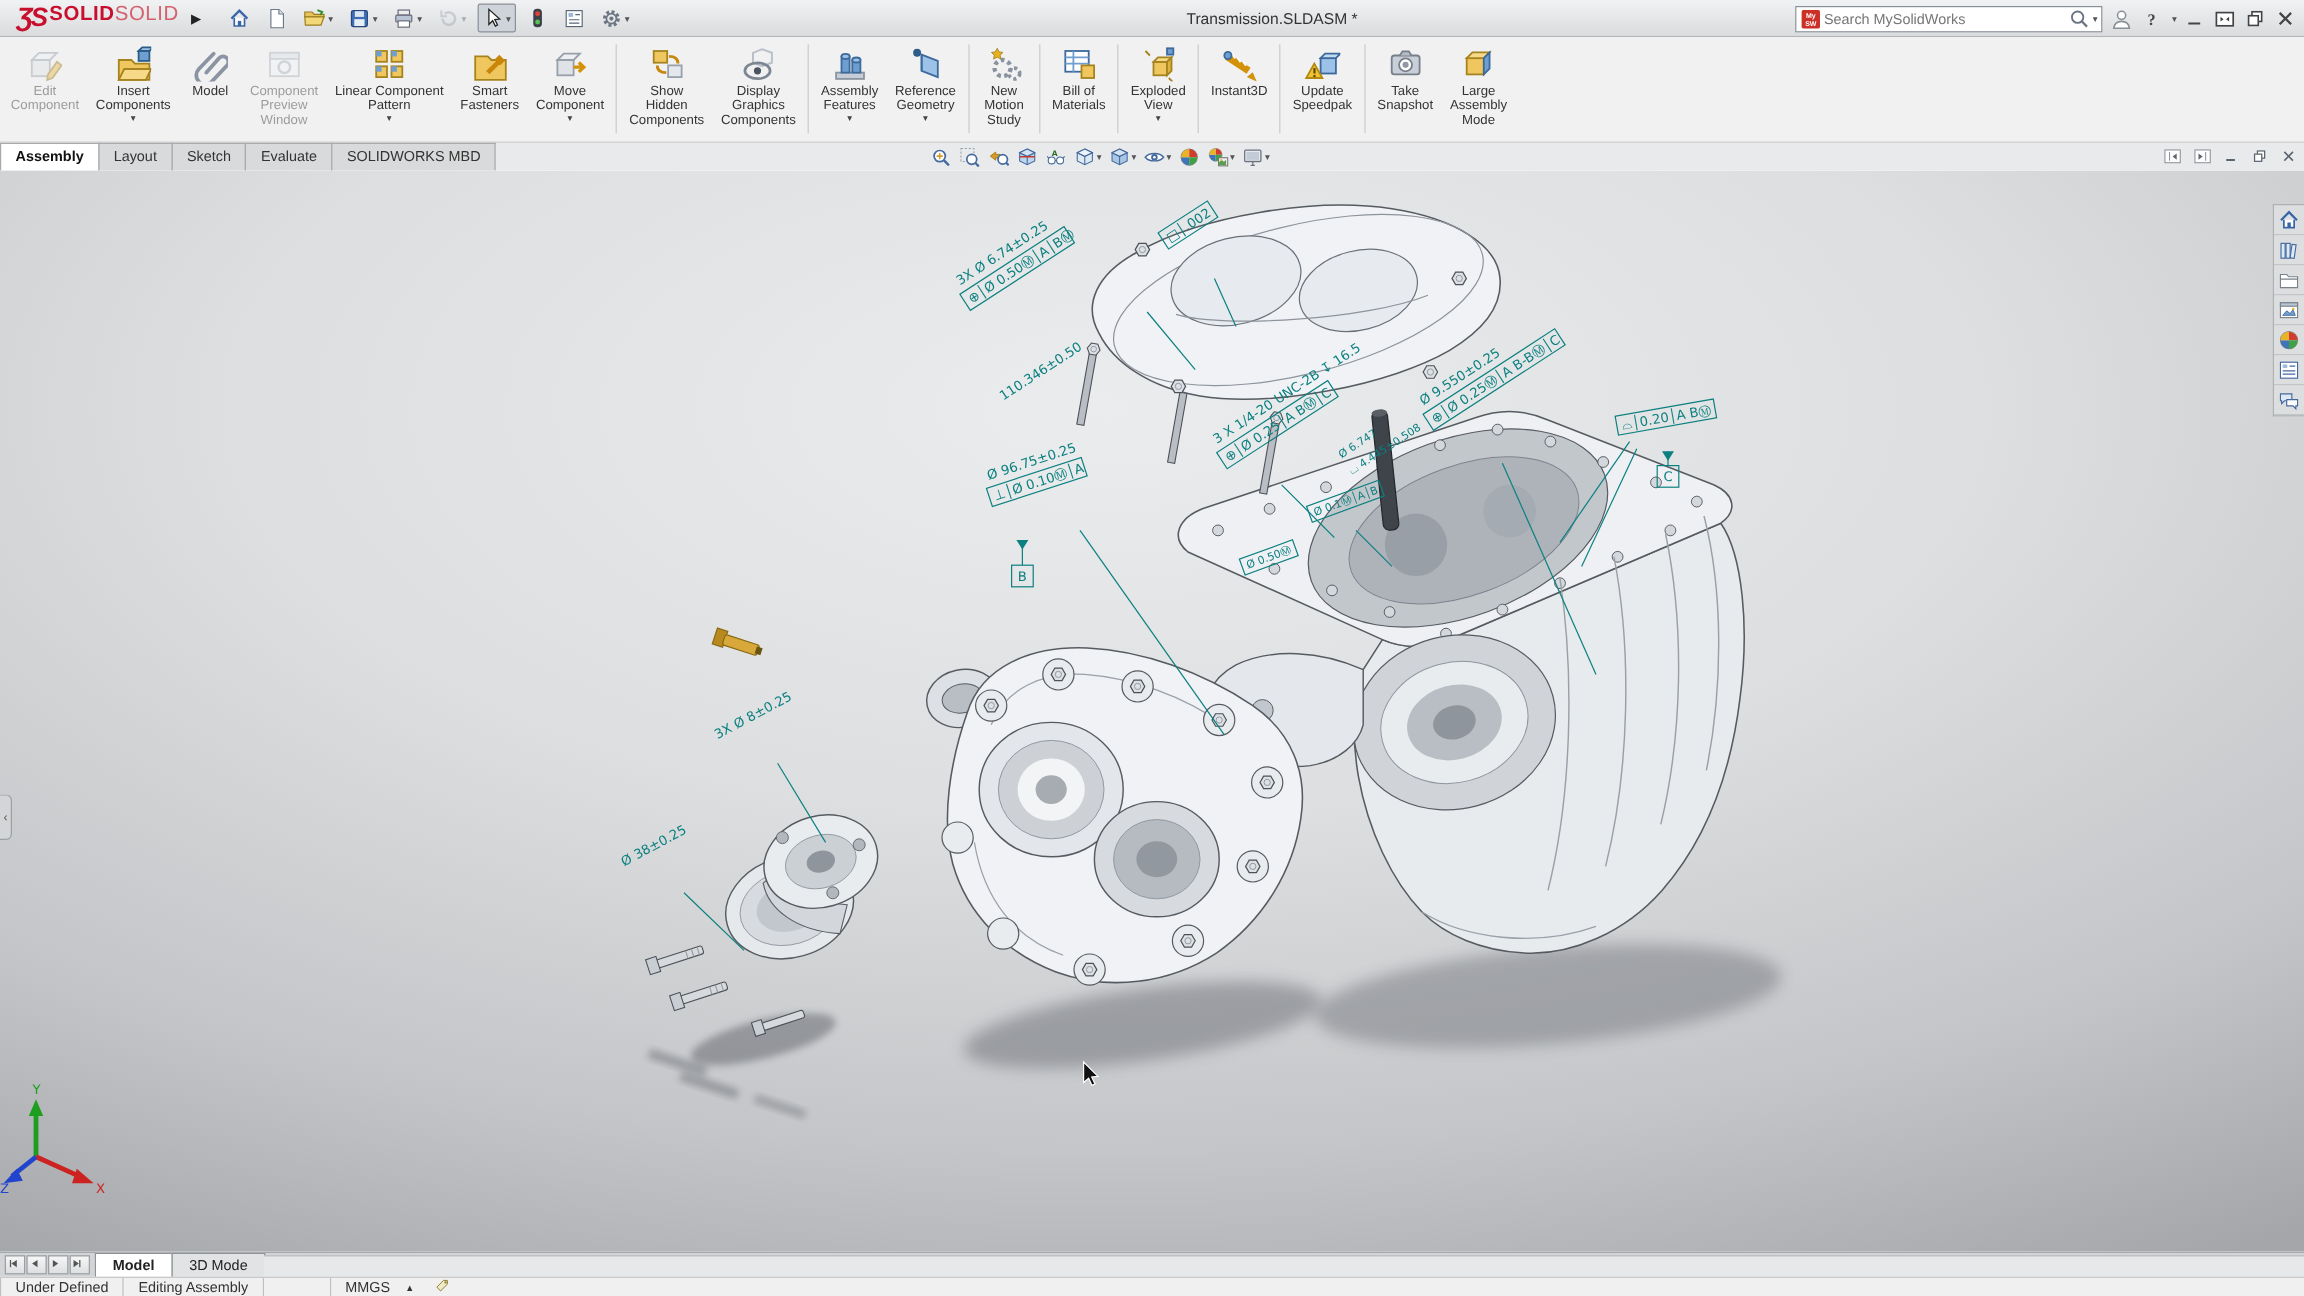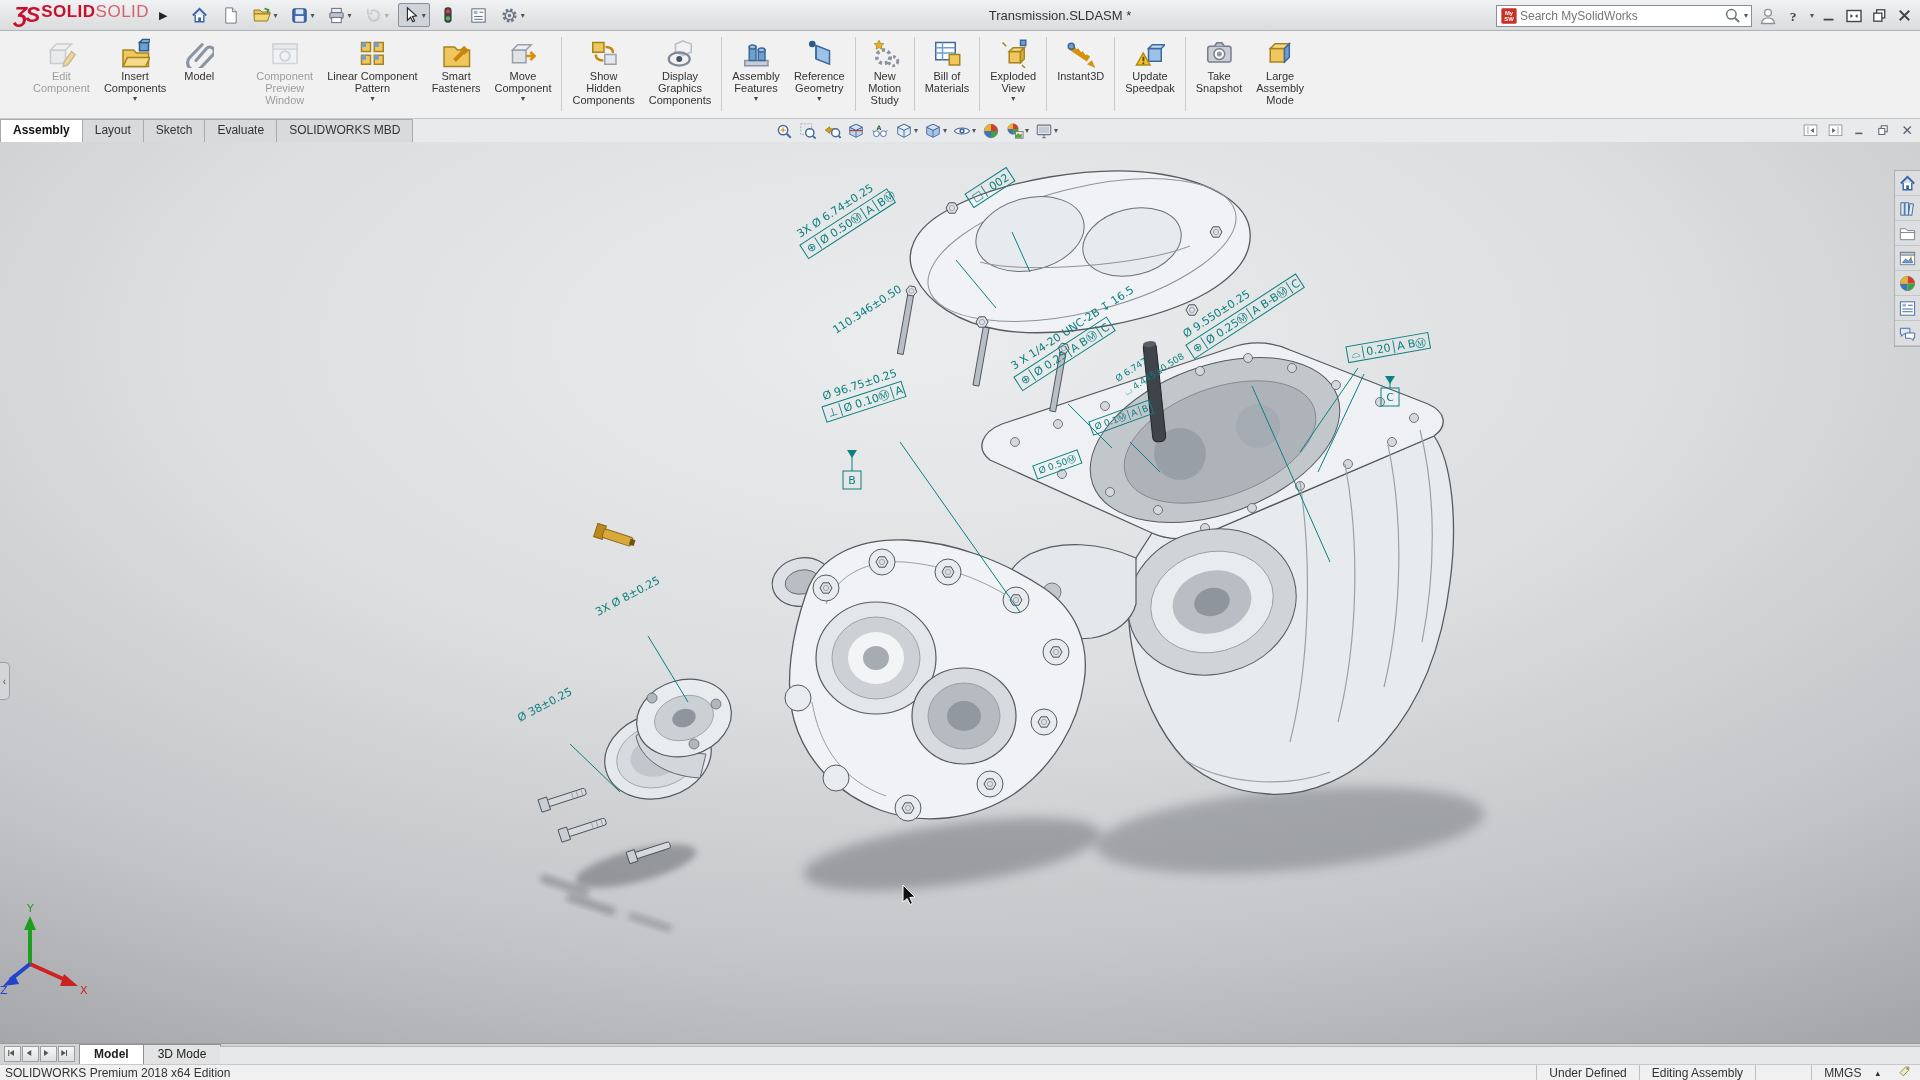--- a/index.html
+++ b/index.html
@@ -25,21 +25,21 @@
   .searchbox input{border:none;outline:none;flex:1;font-size:12px;color:#444;
     font-family:"Liberation Sans",sans-serif;background:transparent;min-width:10px;}
   .ic{display:inline-flex;align-items:center;justify-content:center;}
   
   .ribbon{position:absolute;left:0;top:31px;width:1920px;height:88px;background:#f1f1f1;
     border-bottom:1px solid #c6c8ca;display:flex;align-items:flex-start;padding:4px 2px 0 2px;}
   .rbtn{display:flex;flex-direction:column;align-items:center;padding:2px 7px;min-width:52px;}
   .rbtn .ric{height:32px;display:flex;align-items:center;}
   .rbtn .rlabel{font-size:11px;line-height:12px;color:#333;text-align:center;white-space:pre-line;margin-top:1px;}
   .rbtn .rcaret{font-size:8px;color:#444;line-height:9px;}
-  .rbtn.disabled{opacity:.45;margin-left:24px;}
+  .rbtn.disabled{opacity:.45;}
   .rsep{width:1px;background:#c9cacc;height:74px;margin:2px 3px;}
   
   .band{position:absolute;left:0;top:119px;width:1920px;height:23px;background:#e9eaeb;
     display:flex;align-items:stretch;}
   .tabs{display:flex;}
   .ctab{padding:3px 12px 0 12px;font-size:12px;color:#333;background:#d9dadb;
     border:1px solid #a8aaac;border-bottom:none;margin-right:-1px;}
   .ctab.active{background:#fff;font-weight:bold;color:#111;}
   .headsup{position:absolute;left:775px;top:0;height:23px;display:flex;align-items:center;gap:6px;}
   .hub{display:inline-flex;align-items:center;}
@@ -969,21 +969,20 @@
       </span>
     </div>
   <div class="tabs" style="display:flex;align-items:stretch;">
       <span class="stab active">Model</span>
       <span class="stab">3D Mode</span>
     </div>
   <div class="sheetfill"></div>
 </div>
 
 <div class="statusbar">
-  <div class="statusleft">SOLIDWORKS Premium 2018 x64 Edition</div>
   <div id="status-segs" style="display:flex;height:100%;">
       <div class="statusseg" style="">Under Defined</div>
       <div class="statusseg" style="">Editing Assembly</div>
       <div class="statusseg" style="width:56px;"></div>
       <div class="statusseg" style="">MMGS <span style="font-size:9px;margin-left:14px;">▴</span></div>
     </div>
   <div class="statusseg" id="ic-tag" style="border-left:none;padding:0 6px;">
       <svg width="16" height="16" viewBox="0 0 20 20">
         <path d="M2.5 9.5 L9.5 2.5 h4 v4 L6.5 13.5 Z" fill="#efe9c8" stroke="#8a7a30"></path>
         <circle cx="11.6" cy="4.6" r="1.2" fill="#8a7a30"></circle>

